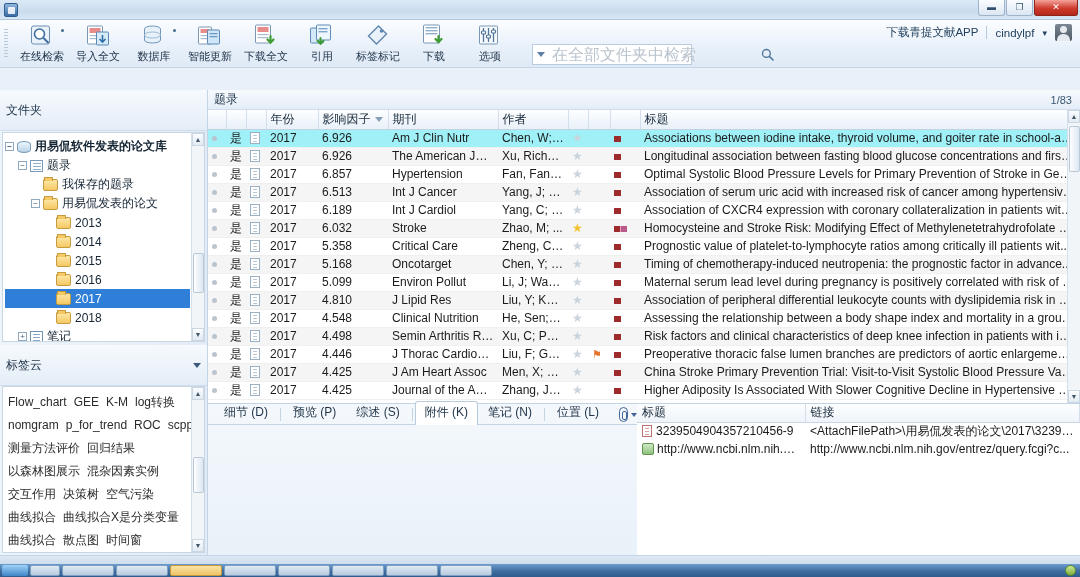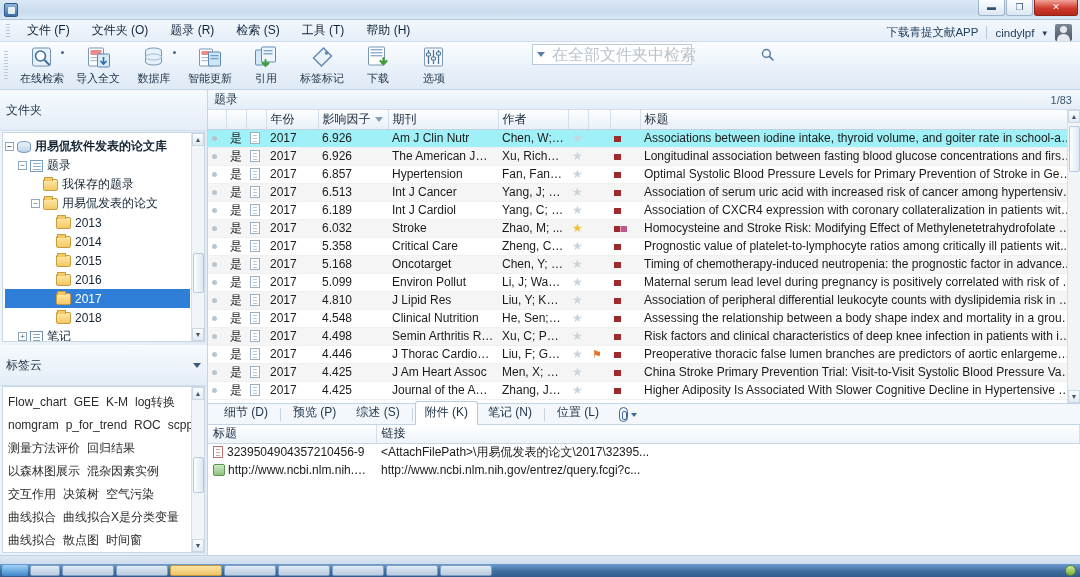--- a/index.html
+++ b/index.html
@@ -82,21 +82,21 @@
     height: 48px;
     display: flex; align-items: center;
     padding-left: 4px;
     background: linear-gradient(#fbfdff,#e9f1fa 55%,#dfeaf6);
     border-bottom: 1px solid #c3d4e6;
     position: relative;
   }
   .tb-btn {
     width: 56px; height: 46px;
     display: flex; flex-direction: column; align-items: center; justify-content: center;
-    cursor: default; position: relative; text-align: center;
+    cursor: default; position: relative;
   }
   .tb-ico {
     width: 26px; height: 24px; margin-bottom: 1px;
     position: relative;
   }
   .tb-lbl { font-size: 11px; color: #1d3247; white-space: nowrap; }
   .dotmark {
     position: absolute; right: 6px; top: 8px;
     width: 3px; height: 3px; background: #4a688c; border-radius: 50%;
   }
@@ -297,21 +297,21 @@
   .star.on { color: #f2c12e; }
   .flag { font-size: 11px; color: #e8732a; line-height:1; }
   .sq {
     display:inline-block; width:7px; height:6px; background:#9e2b2b;
   }
   .sq.two { width: 13px; background: linear-gradient(90deg,#9e2b2b 0 6px,#e8a0c0 6px 7px,#b85a8a 7px 13px); }
   .c-title { color: #15181b; }
 
   
   .detail {
-    flex: 1; display: flex; flex-direction: column;
+    flex: 1; display: flex; flex-direction: row;
     border-top: 1px solid #c3d4e6;
     background: linear-gradient(#f4f8fc,#e9f1f9);
     min-height: 0;
   }
   .tabs {
     height: 21px; display: flex; align-items: flex-end;
     padding-left: 6px; gap: 0;
     border-bottom: 1px solid #c3d4e6;
   }
   .tab {
@@ -397,31 +397,20 @@
 
   <div class="titlebar">
     <div class="app-ico"></div>
     <div class="wincontrols">
       <div class="wbtn">▬</div>
       <div class="wbtn">❐</div>
       <div class="wbtn close">✕</div>
     </div>
   </div>
 
-  <div class="menubar">
-    <div class="gripper"></div>
-    <div id="menu-slot" style="display:flex">
-        <div class="menu-item">文件 (F)</div>
-        <div class="menu-item">文件夹 (O)</div>
-        <div class="menu-item">题录 (R)</div>
-        <div class="menu-item">检索 (S)</div>
-        <div class="menu-item">工具 (T)</div>
-        <div class="menu-item">帮助 (H)</div>
-      </div>
-  </div>
 
   <div class="toolbar">
     <div class="gripper" style="height:30px"></div>
     <div id="toolbar-slot" style="display:flex;align-items:center">
         <div class="tb-btn">
           <div class="tb-ico"><svg width="24" height="22" viewBox="0 0 23 22">
               <rect x="2" y="2" width="18" height="18" rx="2" fill="#eaf3fb" stroke="#6d8fb2"></rect>
               <circle cx="10" cy="10" r="5" fill="#fff" stroke="#3d6e9f" stroke-width="1.6"></circle>
               <line x1="14" y1="14" x2="19" y2="19" stroke="#3d6e9f" stroke-width="2"></line>
             </svg></div>
@@ -452,20 +441,30 @@
           <div class="tb-ico"><svg width="24" height="22" viewBox="0 0 23 22">
               <rect x="1" y="3" width="13" height="17" rx="1" fill="#fff" stroke="#7b97b4"></rect>
               <rect x="3" y="5" width="9" height="4" fill="#e78b8b"></rect>
               <rect x="3" y="11" width="9" height="1.2" fill="#a8bcd0"></rect>
               <rect x="3" y="14" width="9" height="1.2" fill="#a8bcd0"></rect>
               <rect x="10" y="6" width="12" height="14" rx="1" fill="#cfe6f8" stroke="#5b88b4"></rect>
               <rect x="12" y="9" width="8" height="1.3" fill="#6d9cc4"></rect>
               <rect x="12" y="12" width="8" height="1.3" fill="#6d9cc4"></rect>
             </svg></div>
           <div class="tb-lbl">智能更新</div>
+        </div>
+        <div class="tb-btn">
+          <div class="tb-ico"><svg width="24" height="22" viewBox="0 0 23 22">
+              <rect x="2" y="1" width="15" height="18" rx="1" fill="#fff" stroke="#7b97b4"></rect>
+              <rect x="4" y="3" width="11" height="5" fill="#e78b8b"></rect>
+              <rect x="4" y="10" width="11" height="1.2" fill="#a8bcd0"></rect>
+              <rect x="4" y="13" width="11" height="1.2" fill="#a8bcd0"></rect>
+              <path d="M17 12 v5 M14 15.5 l3 3.2 3-3.2" stroke="#3f9c35" stroke-width="2.2" fill="none" stroke-linecap="round"></path>
+            </svg></div>
+          <div class="tb-lbl">下载全文</div>
         </div>
         <div class="tb-btn">
           <div class="tb-ico"><svg width="24" height="22" viewBox="0 0 23 22">
               <rect x="1" y="4" width="13" height="15" rx="1" fill="#d3e8f8" stroke="#5f8cb6"></rect>
               <rect x="7" y="1" width="14" height="15" rx="1" fill="#eef6fd" stroke="#5f8cb6"></rect>
               <rect x="9" y="4" width="9" height="1.4" fill="#7fa6c8"></rect>
               <rect x="9" y="7" width="9" height="1.4" fill="#7fa6c8"></rect>
               <path d="M11 14 v5 M8 16.8 l3 3 3-3" stroke="#3f9c35" stroke-width="2" fill="none" stroke-linecap="round"></path>
             </svg></div>
           <div class="tb-lbl">引用</div>

